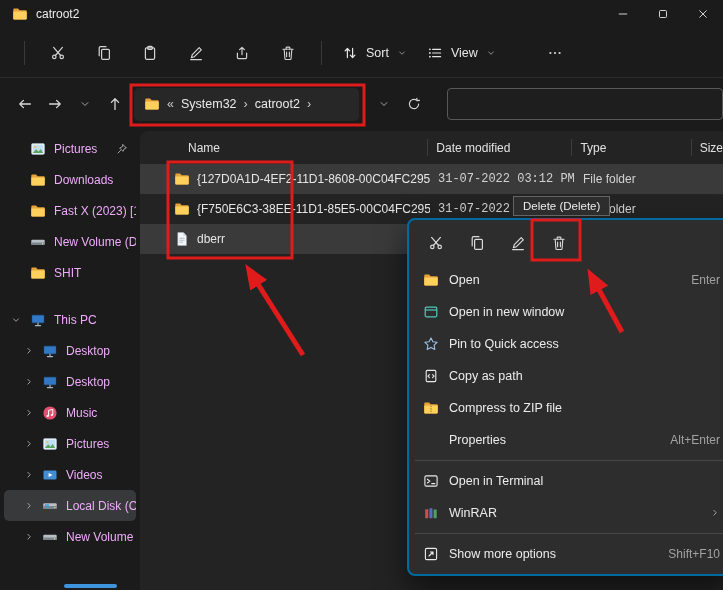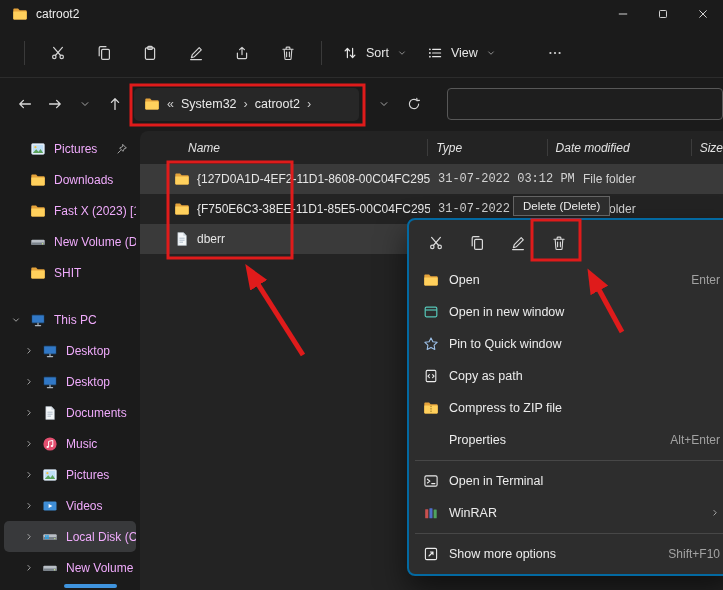--- a/index.html
+++ b/index.html
@@ -40,21 +40,21 @@
   .side-item { height:31px; display:flex; align-items:center; gap:8px; margin:0 4px; padding-left:26px; border-radius:5px; position:relative; white-space:nowrap; overflow:hidden; color:#f0abfc; }
   .side-item.child { padding-left:38px; }
   .side-item .chev { position:absolute; left:7px; top:50%; transform:translateY(-50%); color:#bdbdbd; }
   .side-item.child .chev { left:20px; }
   .side-item.sel { background:#38393b; }
   .side-gap { height:16px; }
   .pinicon { margin-left:auto; margin-right:8px; color:#bdbdbd; }
   .hscroll { position:absolute; left:64px; bottom:2px; width:53px; height:4px; background:#3f94de; border-radius:2px; z-index:10; }
 
   .filearea { flex:1; background:#232323; border-top-left-radius:8px; overflow:hidden; }
-  .cols { height:33px; display:flex; align-items:center; color:#e2e2e2;font-style:italic; }
+  .cols { height:33px; display:flex; align-items:center; color:#e2e2e2; }
   .col { position:relative; height:100%; display:flex; align-items:center; }
   .col-name { width:290px; padding-left:48px; }
   .col-date { width:145px; padding-left:8px; }
   .col-type { width:120px; padding-left:8px; }
   .col-size { flex:1; padding-left:8px; }
   .col:not(:last-child)::after { content:""; position:absolute; right:0; top:8px; bottom:8px; width:1px; background:#3c3c3c; }
   .row { height:30px; display:flex; align-items:center; color:#e6e6e6; }
   .row.sel { background:#3a3a3a; }
   .c-name { width:290px; padding-left:34px; display:flex; align-items:center; gap:7px; overflow:hidden; white-space:nowrap; }
   .c-date { width:145px; padding-left:8px; color:#d2d2d2; white-space:nowrap;font-family:Liberation Mono, monospace; }
@@ -470,29 +470,20 @@
         <svg class="ic16">
             <use href="#i-pc"></use>
           </svg>
         <span>Desktop</span>
       </div>
       <div class="side-item child">
         <svg class="ic10 chev">
             <use href="#i-chevr"></use>
           </svg>
         <svg class="ic16">
-            <use href="#i-file"></use>
-          </svg>
-        <span>Documents</span>
-      </div>
-      <div class="side-item child">
-        <svg class="ic10 chev">
-            <use href="#i-chevr"></use>
-          </svg>
-        <svg class="ic16">
             <use href="#i-music"></use>
           </svg>
         <span>Music</span>
       </div>
       <div class="side-item child">
         <svg class="ic10 chev">
             <use href="#i-chevr"></use>
           </svg>
         <svg class="ic16">
             <use href="#i-pictures"></use>
@@ -524,22 +515,22 @@
         <svg class="ic16">
             <use href="#i-drive"></use>
           </svg>
         <span>New Volume (D...</span>
       </div>
     </div>
 
     <div class="filearea">
       <div class="cols">
         <div class="col col-name">Name</div>
+        <div class="col col-date">Date modified</div>
         <div class="col col-type">Type</div>
-        <div class="col col-date">Date modified</div>
         <div class="col col-size">Size</div>
       </div>
       <div class="row sel">
         <div class="c-name">
           <svg class="ic16">
               <use href="#i-folder"></use>
             </svg>
           <span>{127D0A1D-4EF2-11D1-8608-00C04FC295...</span>
         </div>
         <div class="c-date">31-07-2022 03:12 PM</div>
@@ -612,21 +603,21 @@
         </span>
       <span class="lb">Open in new window</span>
       <span class="sc"></span>
     </div>
     <div class="ctx-item">
       <span class="mic star">
           <svg class="ic16">
             <use href="#i-star"></use>
           </svg>
         </span>
-      <span class="lb">Pin to Quick window</span>
+      <span class="lb">Pin to Quick access</span>
       <span class="sc"></span>
     </div>
     <div class="ctx-item">
       <span class="mic">
           <svg class="ic16">
             <use href="#i-path"></use>
           </svg>
         </span>
       <span class="lb">Copy as path</span>
       <span class="sc"></span>

